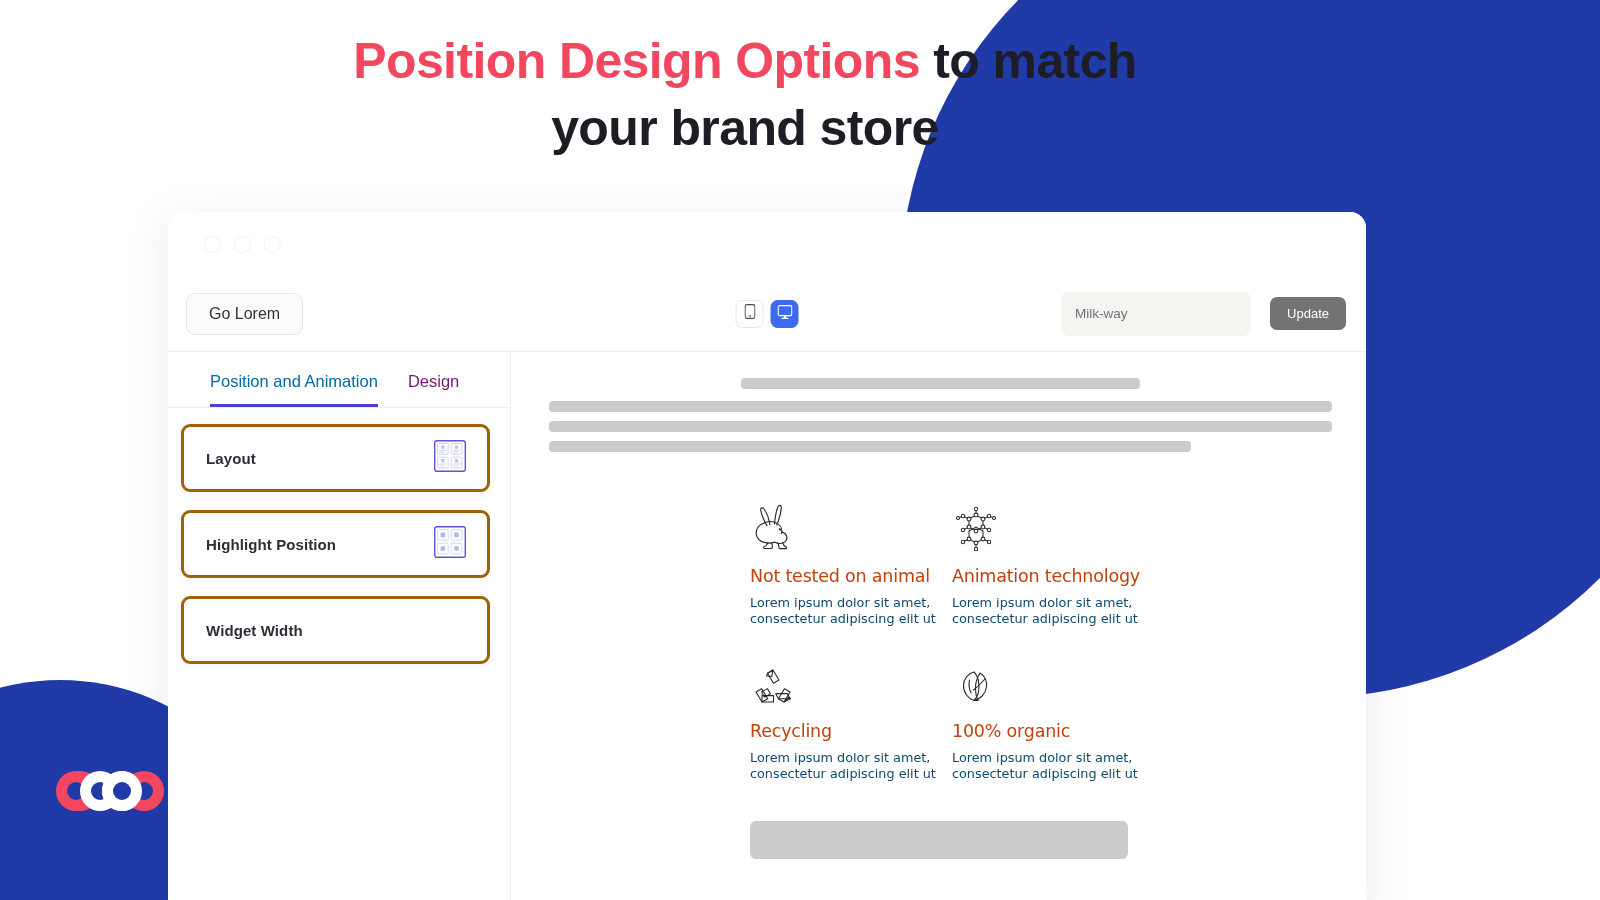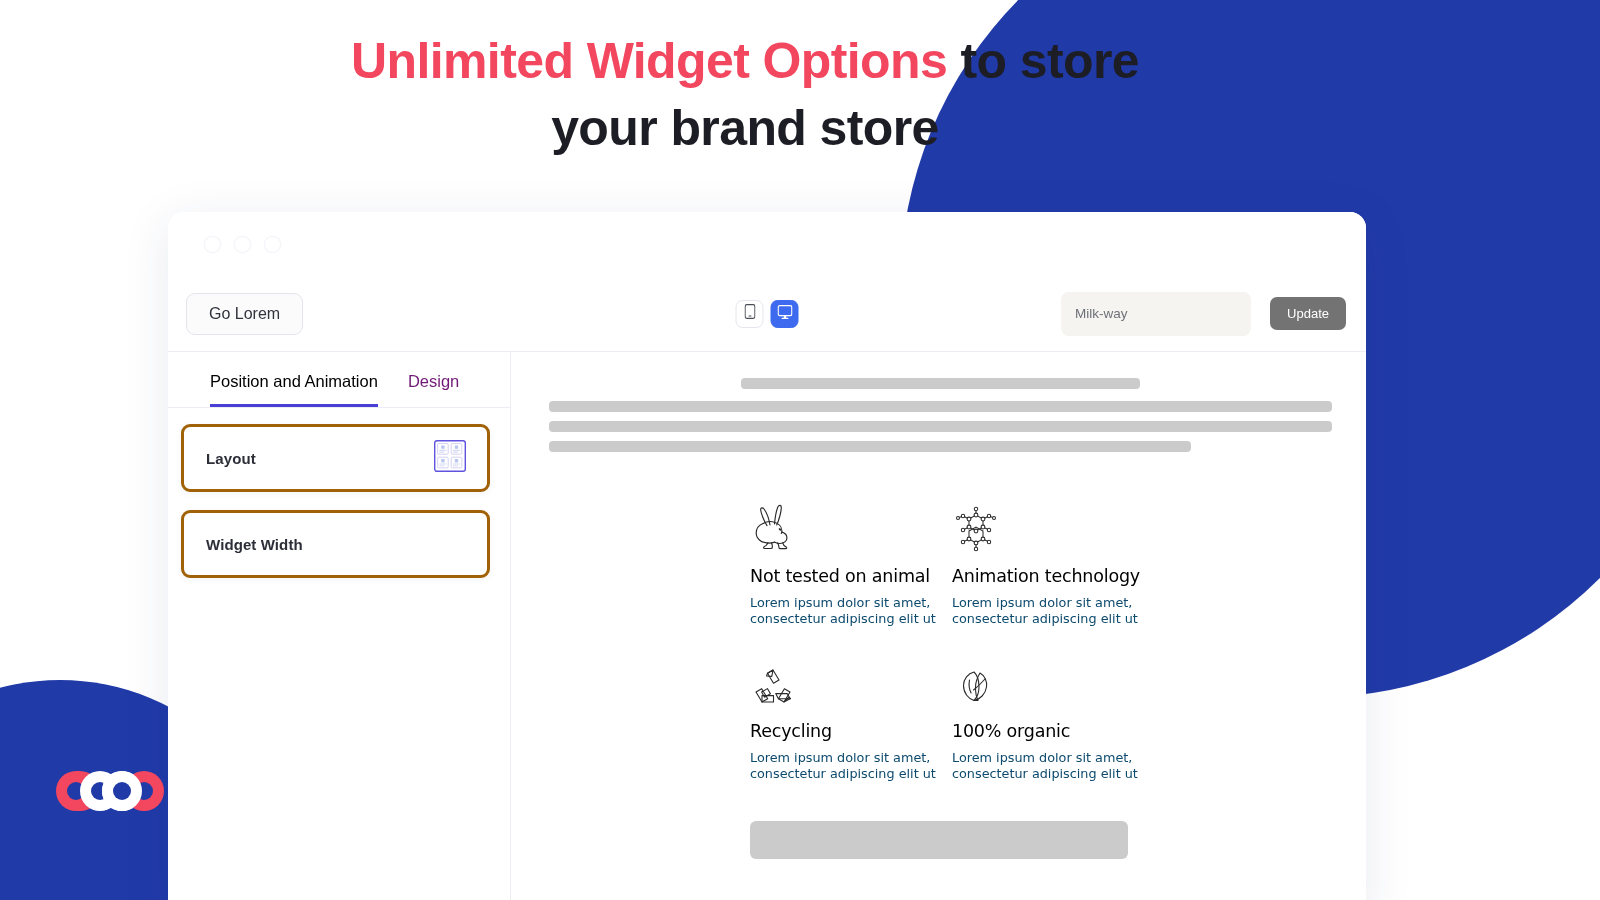--- a/index.html
+++ b/index.html
@@ -159,21 +159,21 @@
     border-bottom: 1px solid #ebedf2;
   }
   .tab {
     font-size: 16.5px;
     padding-bottom: 13px;
     cursor: pointer;
     color: #701a75;
     border-bottom: 3px solid transparent;
   }
   .tab.active {
-    color: #000000;
+    color: #0369a1;
     border-bottom-color: #4a3fd4;
   }
 
   .cards { padding: 16px 20px 0 13px; }
   .card {
     background: #fff;
     border: 3px solid #a16207;
     border-radius: 9px;
     box-shadow: 0 2px 7px rgba(60,70,130,0.055);
     height: 68px;
@@ -214,21 +214,21 @@
     display: grid;
     grid-template-columns: 202px 202px;
     column-gap: 0;
     row-gap: 28px;
     padding-left: 201px;
   }
   .feature { width: 196px; }
   .feat-icon { height: 52px; display: flex; align-items: flex-end; }
   .feat-title {
     font-size: 17.5px;
-    color: #000000;
+    color: #c2410c;
     margin-top: 13px;
     font-family: "DejaVu Sans", sans-serif;
     letter-spacing: -0.2px;
   }
   .feat-desc {
     font-size: 12.8px;
     color: #0c4a6e;
     margin-top: 9px;
     line-height: 1.28;
     font-family: "DejaVu Sans", sans-serif;
@@ -250,21 +250,21 @@
     width: 120px; height: 52px;
   }
 </style>
 </head>
 <body>
 
 <div class="blob blob-top-right"></div>
 <div class="blob blob-bottom-left"></div>
 
 <div class="headline">
-  <span class="accent">Unlimited Widget Options</span><span> to store</span><br>
+  <span class="accent">Position Design Options</span><span> to match</span><br>
   <span>your brand store</span>
 </div>
 
 <div class="window">
 
   <div class="titlebar">
     <span class="dot"></span>
     <span class="dot"></span>
     <span class="dot"></span>
   </div>
@@ -332,20 +332,40 @@
                 <rect x="18.8" y="11.6" width="5.2" height="1.1" rx="0.5"></rect>
                 <rect x="5.2" y="23.4" width="7.4" height="1.1" rx="0.5"></rect>
                 <rect x="5.2" y="25.2" width="5.2" height="1.1" rx="0.5"></rect>
                 <rect x="18.8" y="23.4" width="7.4" height="1.1" rx="0.5"></rect>
                 <rect x="18.8" y="25.2" width="5.2" height="1.1" rx="0.5"></rect>
               </g>
             </svg>
           </span>
         </div>
 
+        <div class="card">
+          <span class="card-label">Highlight Position</span>
+          <span class="card-icon">
+            <svg width="32" height="32" viewBox="0 0 32 32">
+              <rect x="0.7" y="0.7" width="30.6" height="30.6" rx="2.2" fill="#fff" stroke="#5f52df" stroke-width="1.4"></rect>
+              <g fill="#ffffff" stroke="#cdcaf0" stroke-width="0.8">
+                <rect x="3.6" y="3.6" width="10.6" height="10.6" rx="1"></rect>
+                <rect x="17.2" y="3.6" width="10.6" height="10.6" rx="1"></rect>
+                <rect x="3.6" y="17.2" width="10.6" height="10.6" rx="1"></rect>
+                <rect x="17.2" y="17.2" width="10.6" height="10.6" rx="1"></rect>
+              </g>
+              <g fill="#aabdee">
+                <rect x="6.6" y="6.6" width="4.6" height="4.6" rx="0.8"></rect>
+                <rect x="20.2" y="6.6" width="4.6" height="4.6" rx="0.8"></rect>
+                <rect x="6.6" y="20.2" width="4.6" height="4.6" rx="0.8"></rect>
+                <rect x="20.2" y="20.2" width="4.6" height="4.6" rx="0.8"></rect>
+              </g>
+            </svg>
+          </span>
+        </div>
 
         <div class="card">
           <span class="card-label">Widget Width</span>
         </div>
 
       </div>
     </div>
 
     <div class="preview">
 

